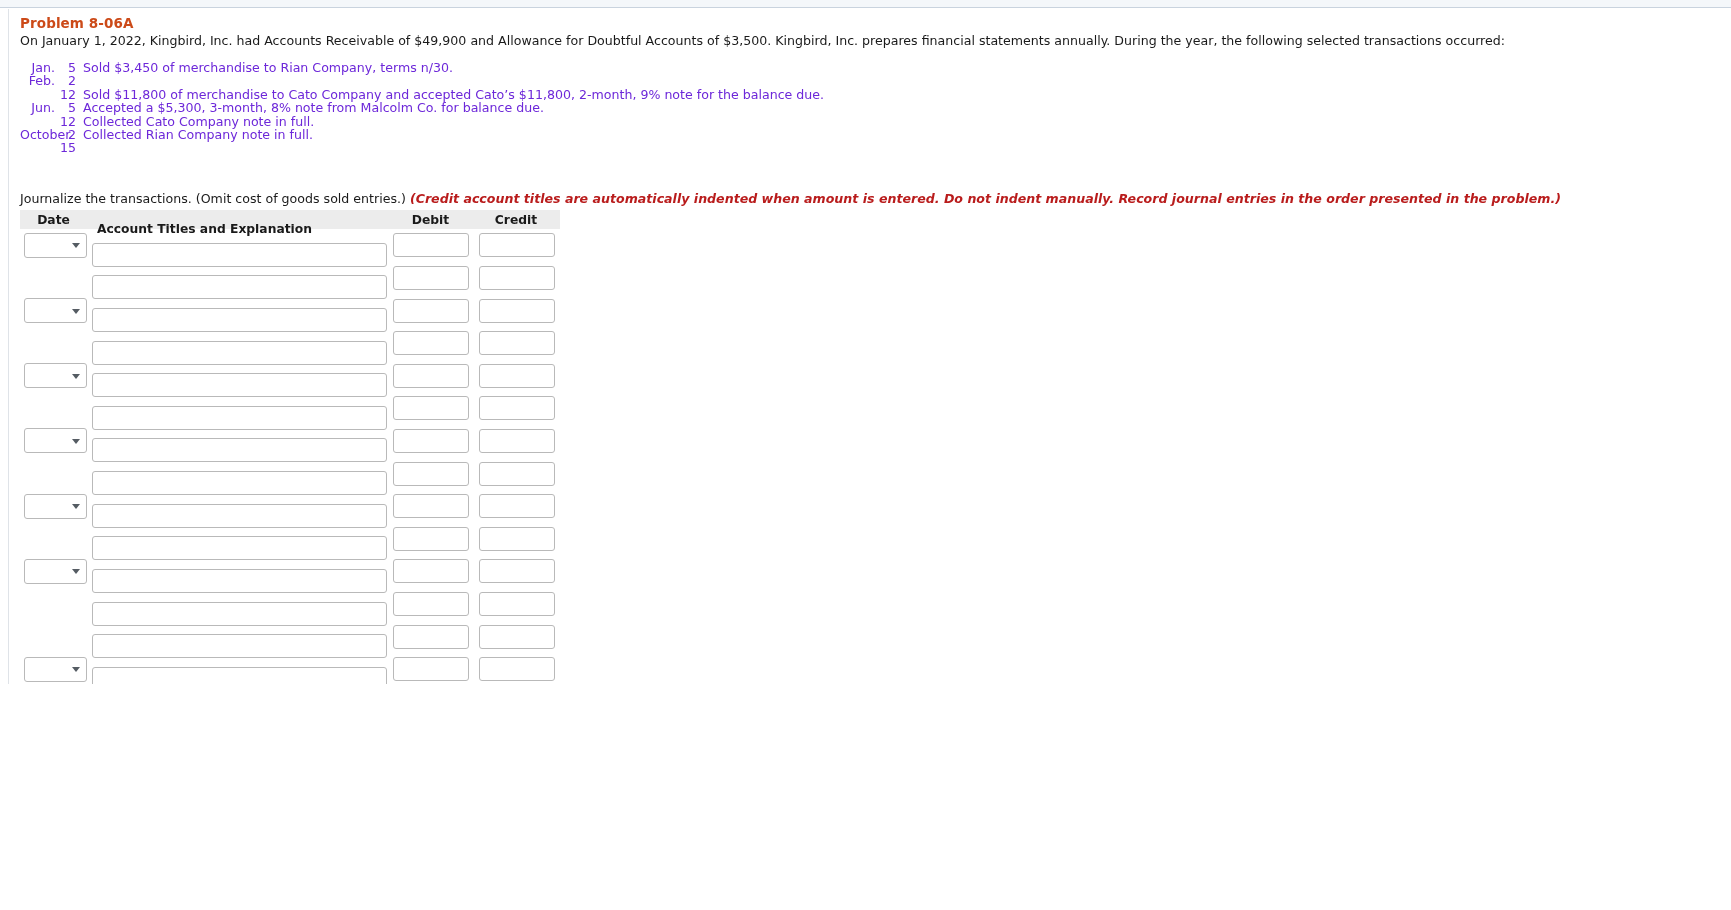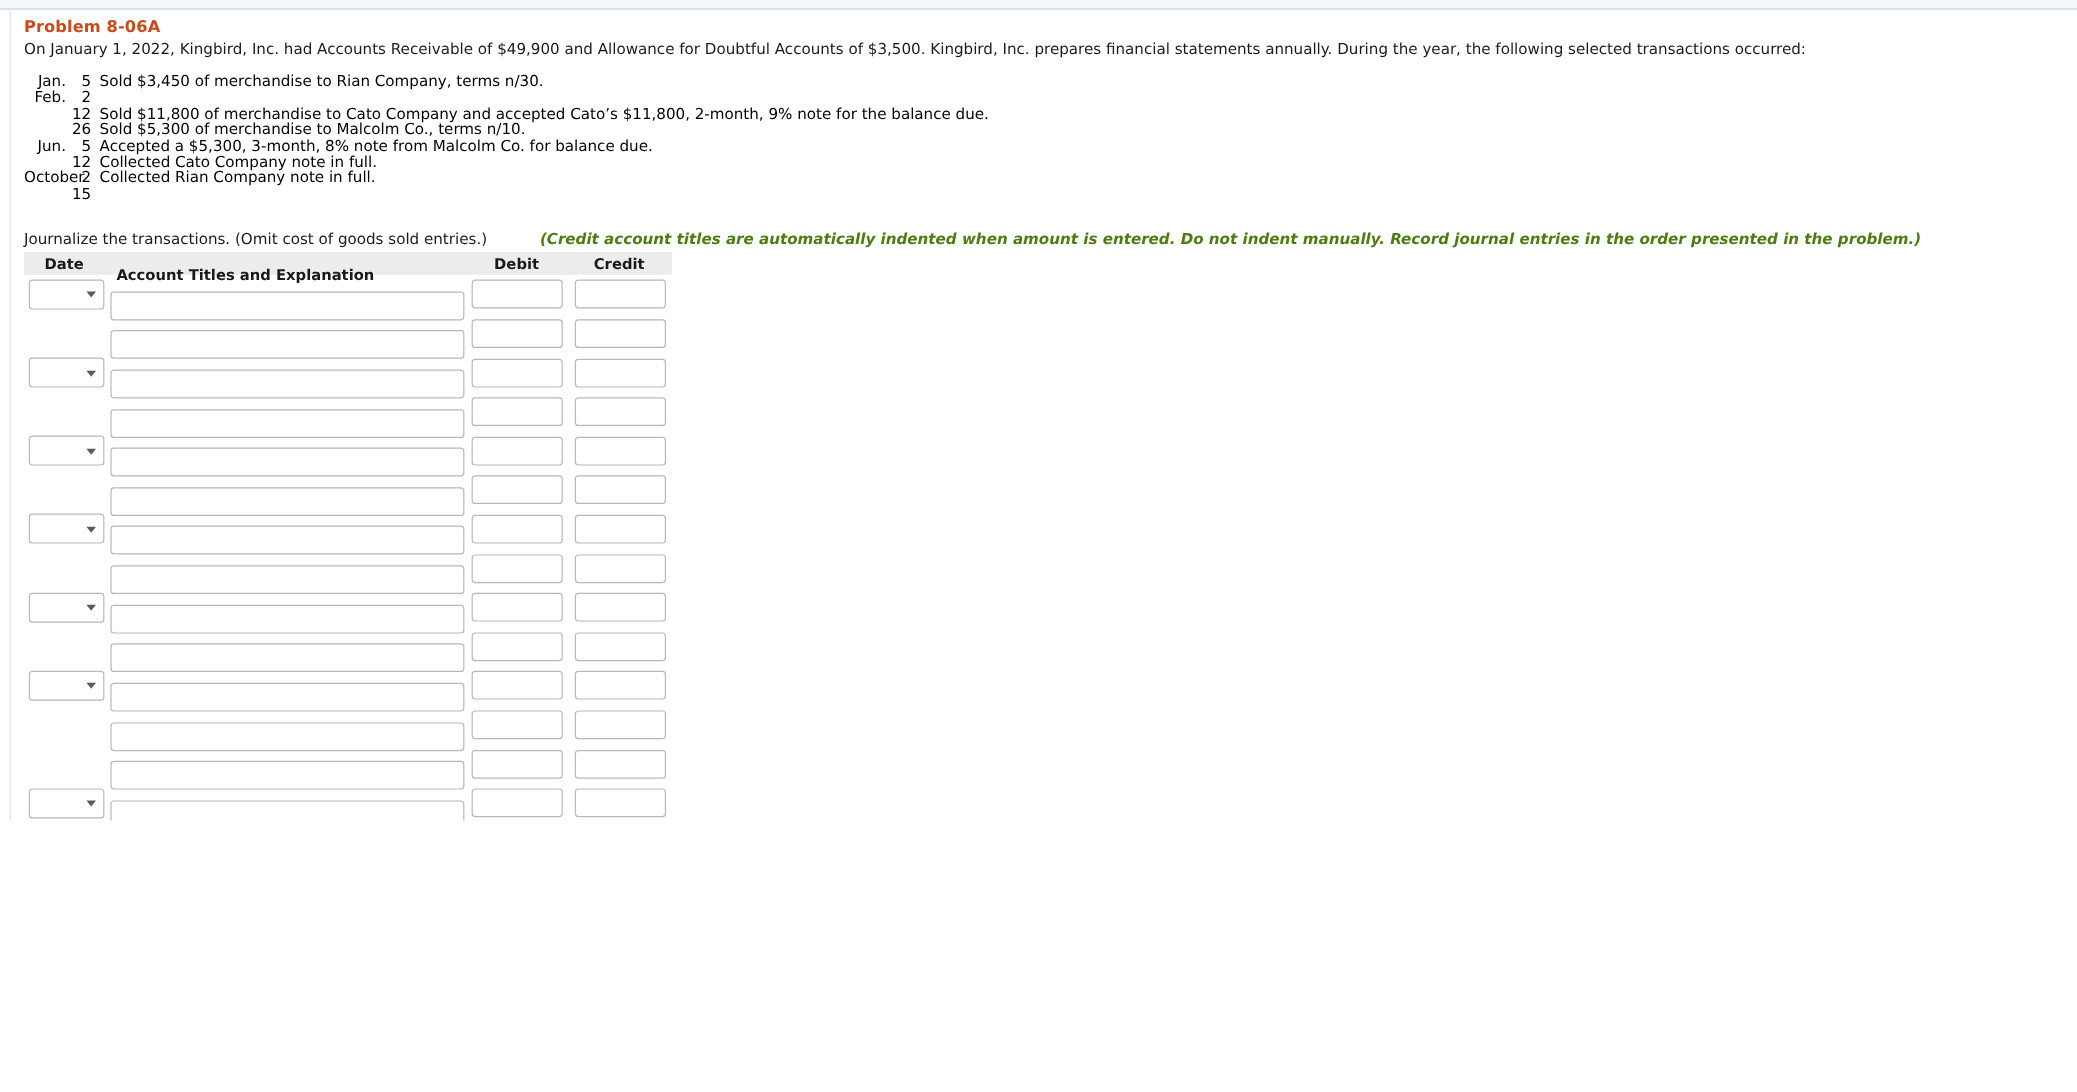--- a/index.html
+++ b/index.html
@@ -55,21 +55,21 @@
     font-size: 12.6px;
     color: #1a1a1a;
     white-space: nowrap;
   }
   
   .txn-list {
     position: absolute;
     left: 11px;
     top: 52px;
     font-size: 12.6px;
-    color: #000000;
+    color: #6d28d9;
   }
   .txn-row {
     display: flex;
     align-items: baseline;
     height: 13.4px;
     line-height: 13.4px;
     white-space: nowrap;
   }
   .txn-month {
     display: inline-block;
@@ -88,24 +88,23 @@
   
   .instruction {
     position: absolute;
     left: 11px;
     top: 182px;
     font-size: 12.6px;
     color: #1a1a1a;
     white-space: nowrap;
   }
   .instruction .hint {
-    color: #4d7c0f;
+    color: #b91c1c;
     font-weight: bold;
     font-style: italic;
-    margin-left: 40px;
   }
 
   
   #journal {
     position: absolute;
     left: 11px;
     top: 201px;
     width: 540px;
   }
   .jrow {
@@ -206,25 +205,20 @@
         <div class="txn-row">
           <span class="txn-month">Feb.</span>
           <span class="txn-day">2</span>
         </div>
         <div class="txn-row">
           <span class="txn-month"></span>
           <span class="txn-day">12</span>
           <span class="txn-desc">Sold $11,800 of merchandise to Cato Company and accepted Cato’s $11,800, 2-month, 9% note for the balance due.</span>
         </div>
         <div class="txn-row">
-          <span class="txn-month"></span>
-          <span class="txn-day">26</span>
-          <span class="txn-desc">Sold $5,300 of merchandise to Malcolm Co., terms n/10.</span>
-        </div>
-        <div class="txn-row">
           <span class="txn-month">Jun.</span>
           <span class="txn-day">5</span>
           <span class="txn-desc">Accepted a $5,300, 3-month, 8% note from Malcolm Co. for balance due.</span>
         </div>
         <div class="txn-row">
           <span class="txn-month"></span>
           <span class="txn-day">12</span>
           <span class="txn-desc">Collected Cato Company note in full.</span>
         </div>
         <div class="txn-row">

